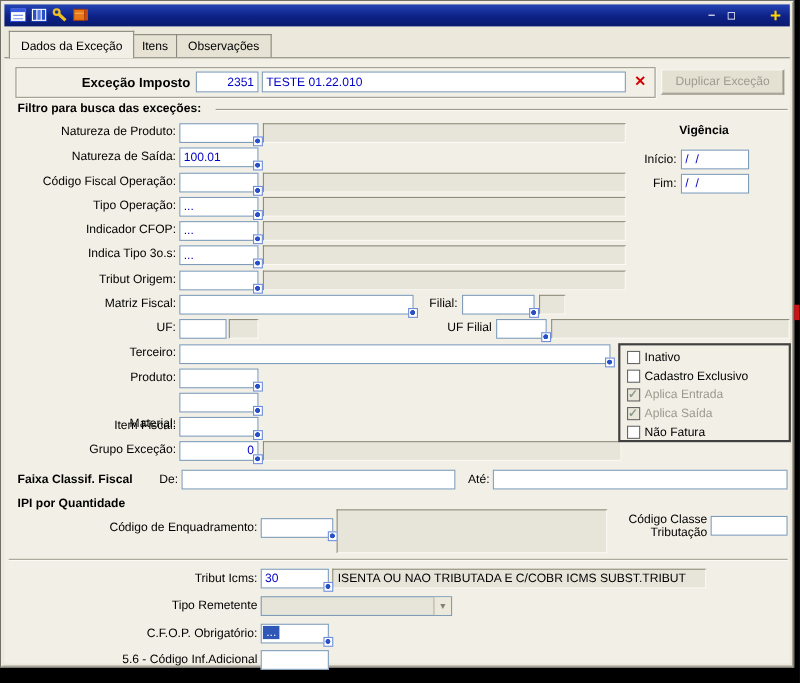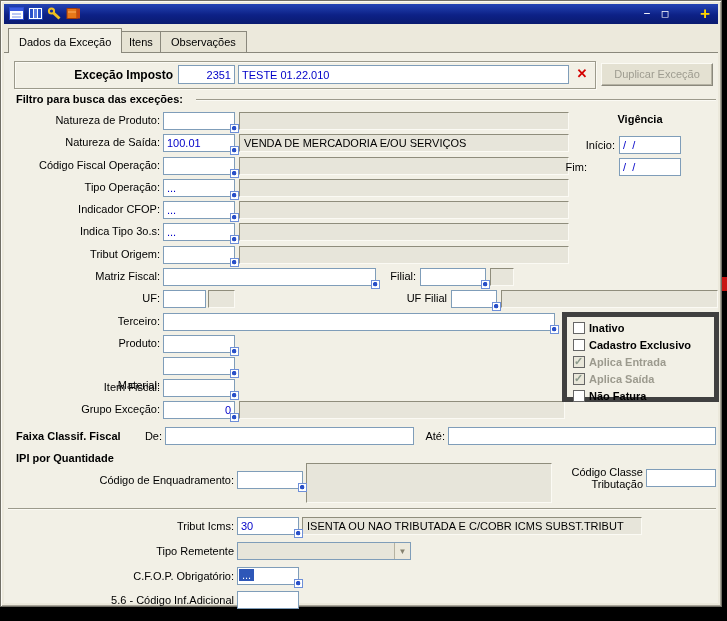--- a/index.html
+++ b/index.html
@@ -67,21 +67,21 @@
   .clear-btn {
     position:absolute; width:20px; height:19px; color:#D40000; font-weight:bold;
     font-size:13px; text-align:center; line-height:18px; cursor:default;
   }
   .dup-btn {
     position:absolute; height:23px; background:#E4E1D2; color:#9E9C90;
     border:1px solid #8A887C; border-top-color:#FBFAF4; border-left-color:#FBFAF4;
     box-shadow:inset -1px -1px 0 #B5B2A3;
     text-align:center; line-height:21px; cursor:default;
   }
-  .optbox { position:absolute; border:5px solid #404040; background:#F2F0E6;font-weight:bold; }
+  .optbox { position:absolute; border:2px solid #404040; background:#F2F0E6; }
   .opt { position:absolute; left:6px; display:flex; align-items:center; gap:4px; height:14px; }
   .opt .box {
     width:12px; height:12px; background:#fff; border:1px solid #666;
     display:inline-block; position:relative; flex:0 0 auto;
   }
   .opt.checked .box::after {
     content:"✓"; position:absolute; left:0px; top:-2px; font-size:11px;
     font-weight:bold; color:#2F7D2F;
   }
   .opt.disabled .box { background:#E9E7DA; }
@@ -159,21 +159,20 @@
   <div class="hline" style="left:196px;top:99px;width:520px;"></div>
 
   <div class="lbl" style="left:8px;top:114px;width:152px;">Natureza de Produto:</div>
   <input class="fld" style="left: 163px; top: 112px; width: 72px;" value="">
   <span class="lk" style="left:230px;top:124px;"></span>
   <div class="ro" style="left:239px;top:112px;width:330px;"></div>
 
   <div class="lbl" style="left:8px;top:136px;width:152px;">Natureza de Saída:</div>
   <input class="fld" style="left: 163px; top: 134px; width: 72px;" value="100.01">
   <span class="lk" style="left:230px;top:146px;"></span>
-  <div class="ro" style="left:239px;top:134px;width:330px;">VENDA DE MERCADORIA E/OU SERVIÇOS</div>
 
   <div class="lbl" style="left:8px;top:159px;width:152px;">Código Fiscal Operação:</div>
   <input class="fld" style="left: 163px; top: 157px; width: 72px;" value="">
   <span class="lk" style="left:230px;top:169px;"></span>
   <div class="ro" style="left:239px;top:157px;width:330px;"></div>
 
   <div class="lbl" style="left:8px;top:181px;width:152px;">Tipo Operação:</div>
   <input class="fld" style="left: 163px; top: 179px; width: 72px;" value="...">
   <span class="lk" style="left:230px;top:191px;"></span>
   <div class="ro" style="left:239px;top:179px;width:330px;"></div>
@@ -189,21 +188,21 @@
   <div class="ro" style="left:239px;top:223px;width:330px;"></div>
 
   <div class="lbl" style="left:8px;top:248px;width:152px;">Tribut Origem:</div>
   <input class="fld" style="left: 163px; top: 246px; width: 72px;" value="">
   <span class="lk" style="left:230px;top:258px;"></span>
   <div class="ro" style="left:239px;top:246px;width:330px;"></div>
 
   <div class="lbl b" style="left:580px;top:113px;width:120px;text-align:center;">Vigência</div>
   <div class="lbl" style="left:548px;top:139px;width:67px;">Início:</div>
   <input class="fld" style="left: 619px; top: 136px; width: 62px;" value="/  /">
-  <div class="lbl" style="left:520px;top:161px;width:67px;">Fim:</div>
+  <div class="lbl" style="left:548px;top:161px;width:67px;">Fim:</div>
   <input class="fld" style="left: 619px; top: 158px; width: 62px;" value="/  /">
 
   <div class="lbl" style="left:8px;top:270px;width:152px;">Matriz Fiscal:</div>
   <input class="fld" style="left: 163px; top: 268px; width: 213px;" value="">
   <span class="lk" style="left:371px;top:280px;"></span>
   <div class="lbl" style="left:330px;top:270px;width:86px;">Filial:</div>
   <input class="fld" style="left: 420px; top: 268px; width: 66px;" value="">
   <span class="lk" style="left:481px;top:280px;"></span>
   <div class="ro" style="left:490px;top:268px;width:24px;"></div>
 

